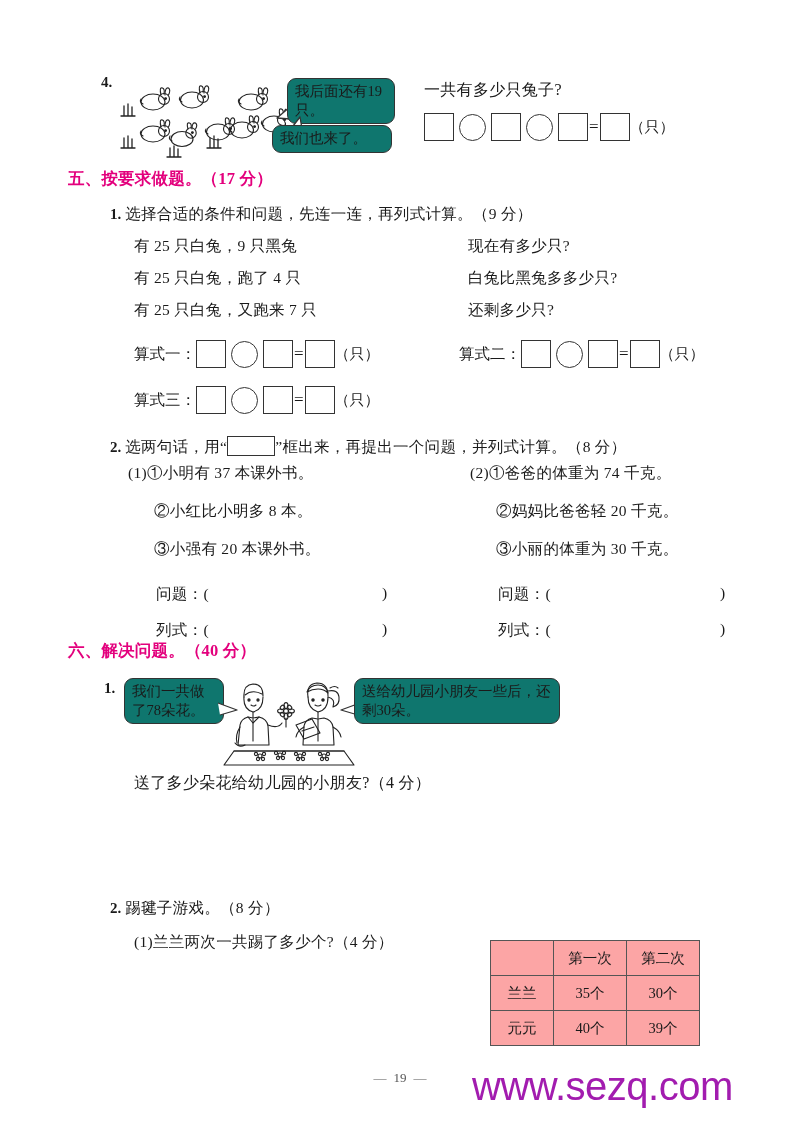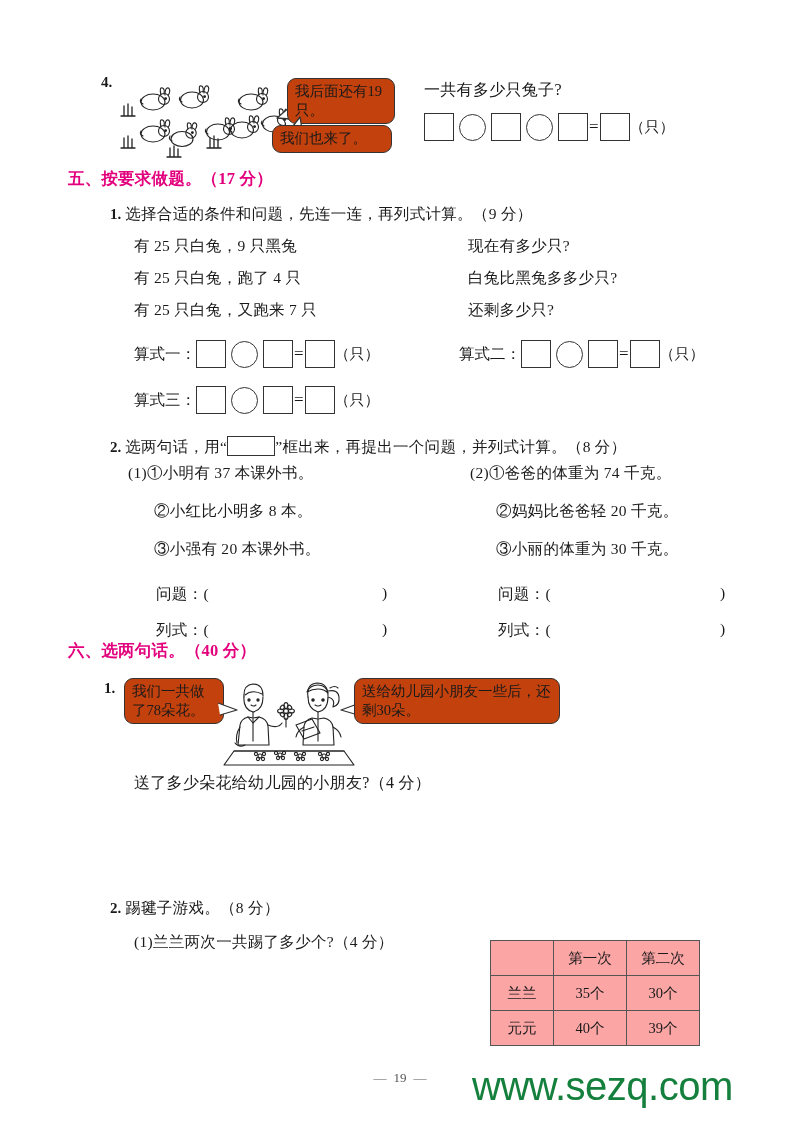--- a/index.html
+++ b/index.html
@@ -73,21 +73,21 @@
   #p4 .num { position: absolute; left: 101px; top: 74px; }
   #p4 .art { position: absolute; left: 118px; top: 76px; }
   #p4 .bubble-a { position: absolute; left: 287px; top: 78px; }
   #p4 .bubble-b { position: absolute; left: 272px; top: 125px; }
   #p4 .ask { position: absolute; left: 424px; top: 80px; font-size: 16px; }
   #p4 .boxes { position: absolute; left: 424px; top: 113px; }
 
   .bubble {
     border: 1.4px solid #333;
     border-radius: 9px;
-    background: #c2410c;
+    background: #0f766e;
     padding: 3px 7px 4px 7px;
     font-size: 14.5px;
     line-height: 1.28;
     display: inline-block;
     position: relative;
   }
 
   
   #s5 { position: absolute; left: 0; top: 168px; width: 800px; }
   #s5 .head { position: absolute; left: 68px; top: 0; }
@@ -158,21 +158,21 @@
     font-size: 13px;
     color: #555;
   }
   #footer .pg .dash { color: #777; padding: 0 7px; }
   #footer .wm {
     position: absolute;
     left: 472px;
     top: -6px;
     font-family: "Liberation Sans", sans-serif;
     font-size: 40px;
-    color: #15803d;
+    color: #a21caf;
     letter-spacing: -0.5px;
     white-space: nowrap;
   }
 
   svg { display: block; }
 </style>
 </head>
 <body>
 
 <div class="page">
@@ -362,21 +362,21 @@
         <span class="ap body-text">)</span>
         <span class="ar body-text">列式：(</span>
         <span class="arp body-text">)</span>
       </div>
     </div>
   </div>
 
   <div id="s6">
 
     <div class="head">
-      <span class="section-head">六、选两句话。</span><span class="section-head pts">（40 分）</span>
+      <span class="section-head">六、解决问题。</span><span class="section-head pts">（40 分）</span>
     </div>
 
     <div class="q1num qnum">1.</div>
 
     <div class="bubble-l">
       <div class="bubble" style="width:84px;">
         <span>我们一共做了78朵花。</span>
       </div>
       <svg width="22" height="18" viewBox="0 0 22 18" style="position:absolute; right:-15px; top:22px;">
         <path d="M1 3 L20 10 L3 15" fill="#fff" stroke="#333" stroke-width="1.3" stroke-linejoin="round"></path>

